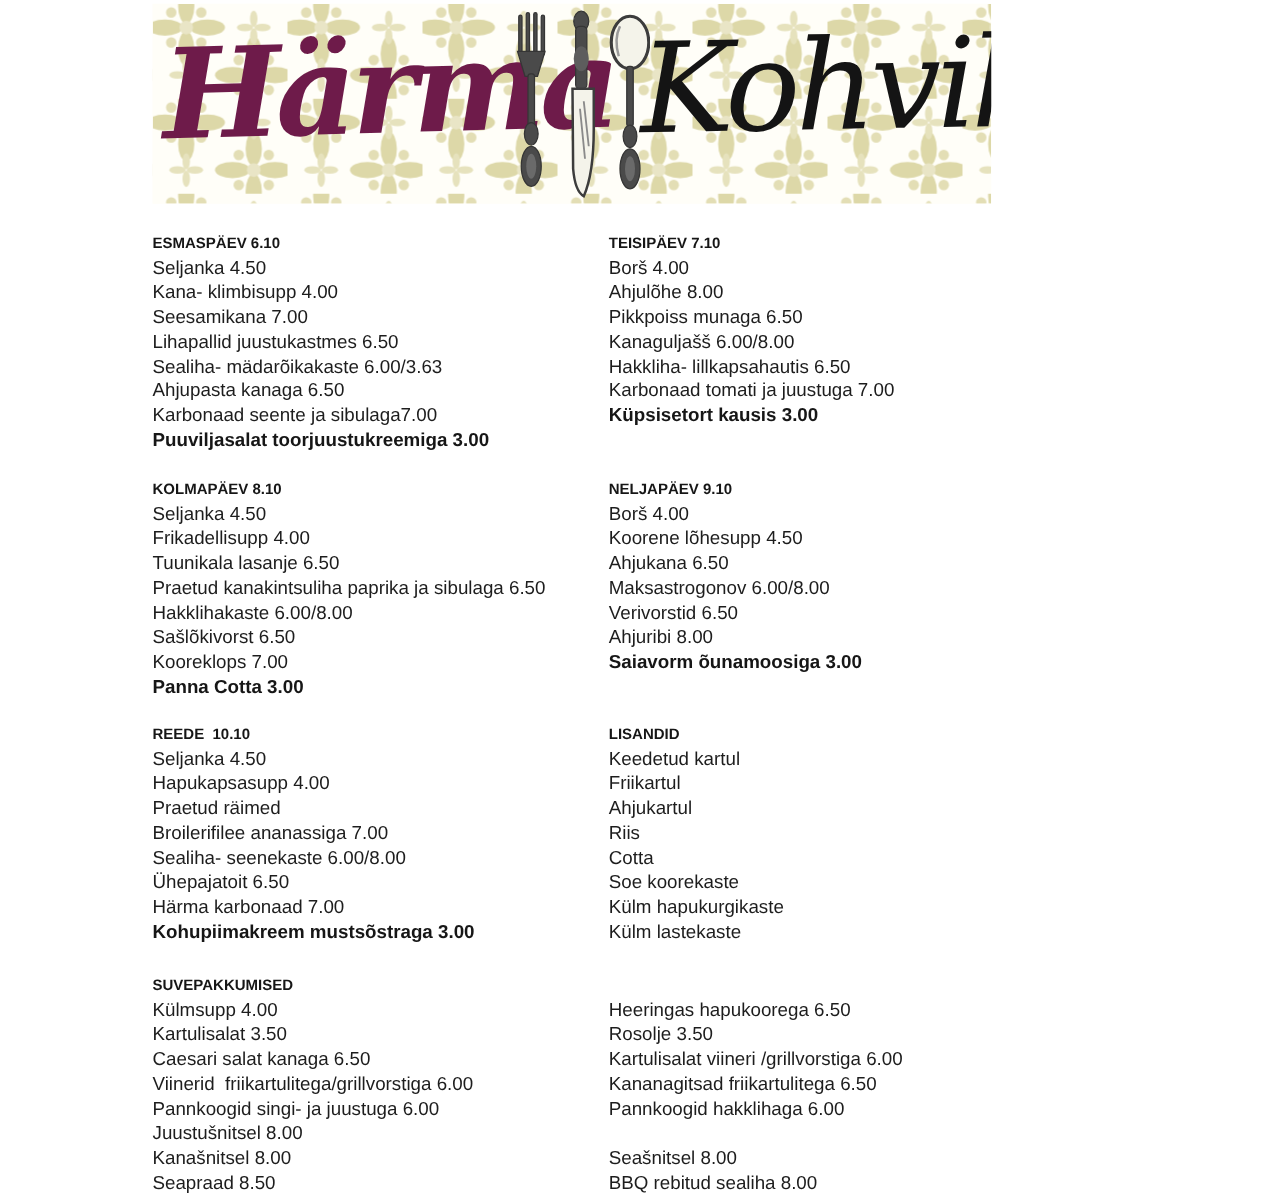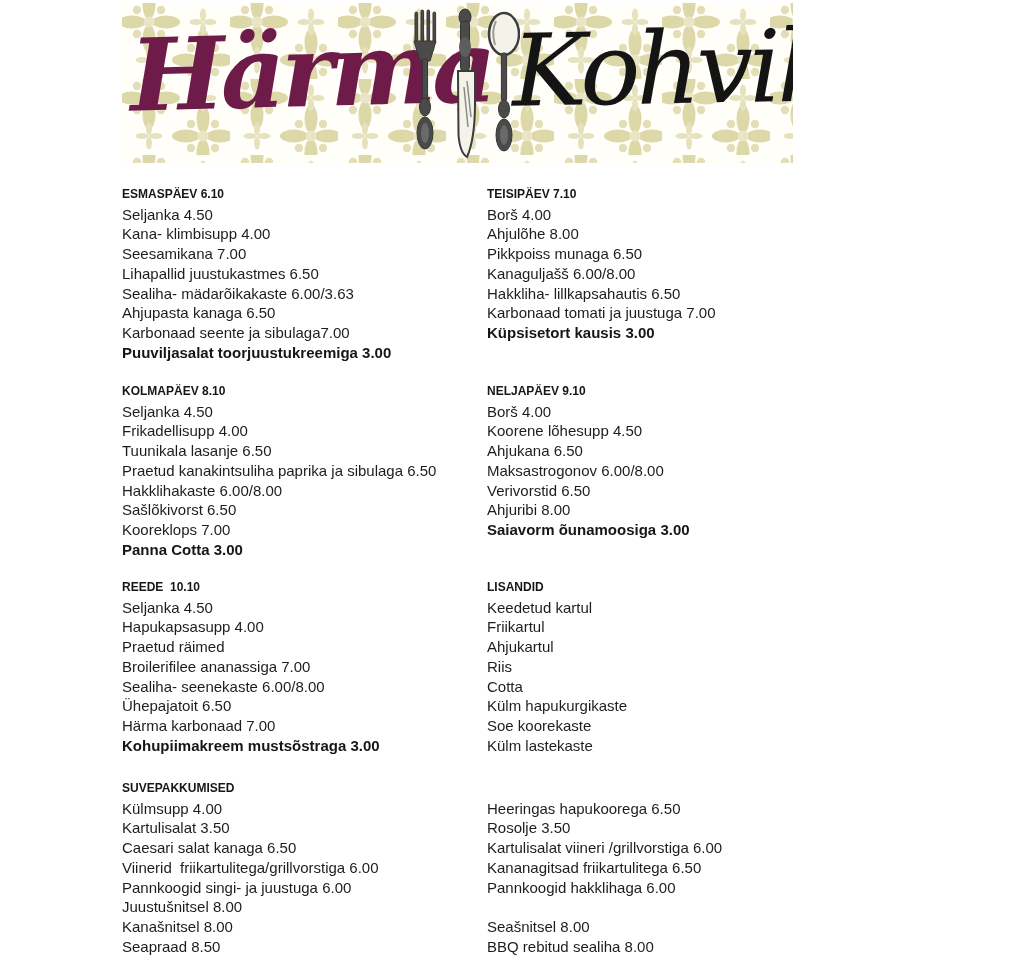--- a/index.html
+++ b/index.html
@@ -186,22 +186,22 @@
   </section>
 
   <section class="menu-section cr r3">
     <h2 class="section-title">LISANDID</h2>
     <div class="items">
         <div class="menu-item">Keedetud kartul</div>
         <div class="menu-item">Friikartul</div>
         <div class="menu-item">Ahjukartul</div>
         <div class="menu-item">Riis</div>
         <div class="menu-item">Cotta</div>
+        <div class="menu-item">Soe koorekaste</div>
         <div class="menu-item">Külm hapukurgikaste</div>
-        <div class="menu-item">Soe koorekaste</div>
         <div class="menu-item">Külm lastekaste</div>
       </div>
   </section>
 
   <section class="menu-section cl r4">
     <h2 class="section-title">SUVEPAKKUMISED</h2>
     <div class="items">
         <div class="menu-item">Külmsupp 4.00</div>
         <div class="menu-item">Kartulisalat 3.50</div>
         <div class="menu-item">Caesari salat kanaga 6.50</div>

